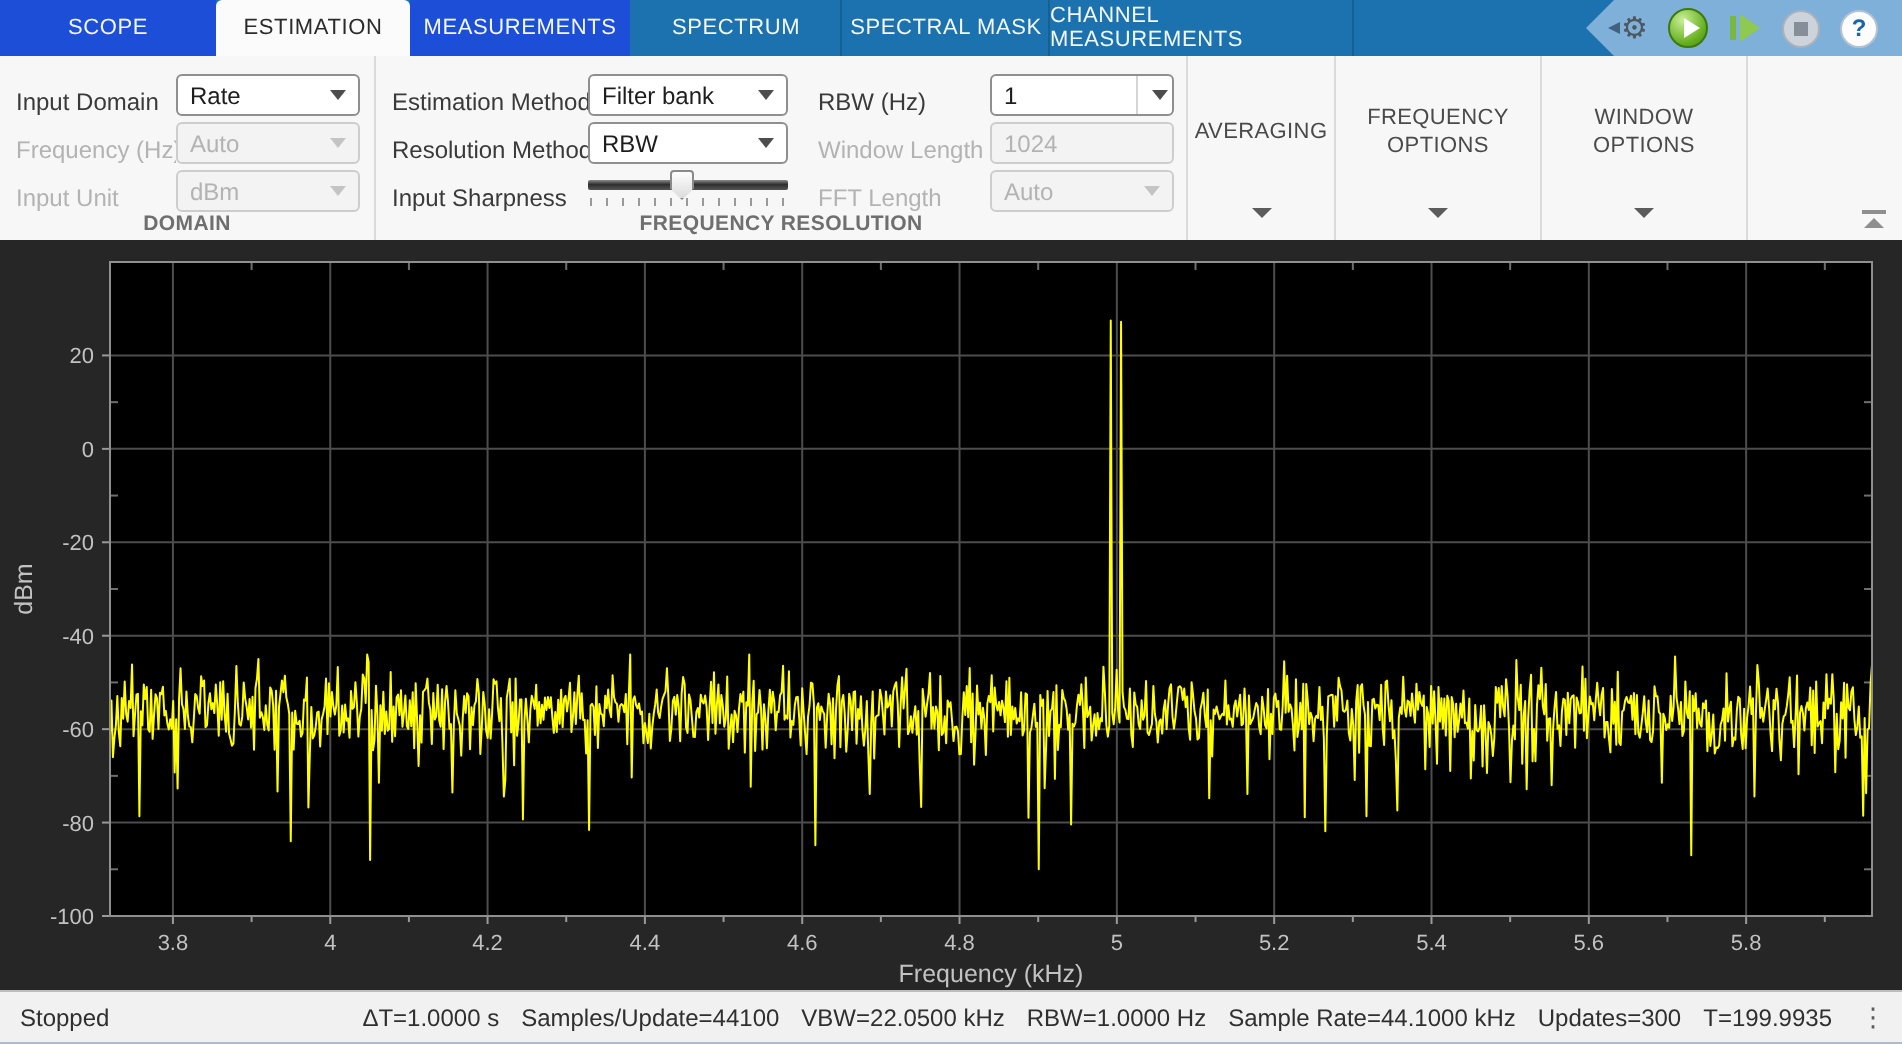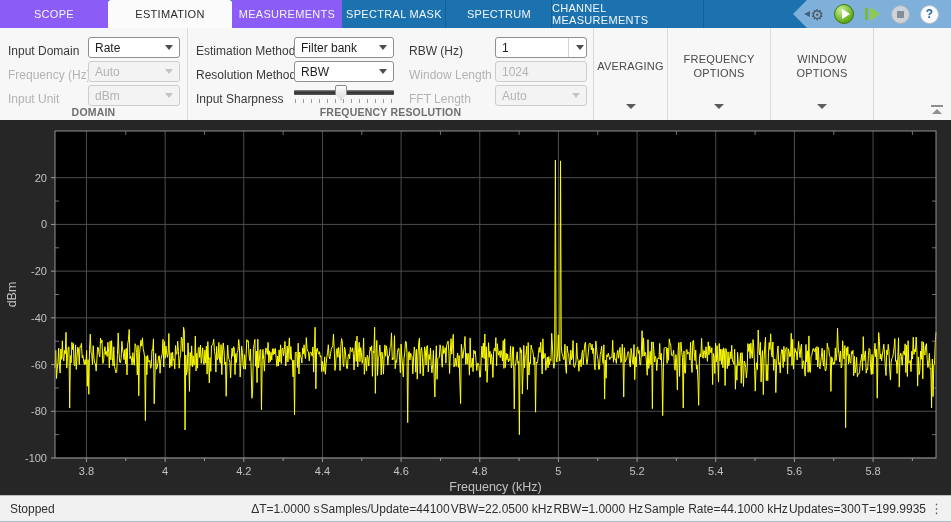--- a/index.html
+++ b/index.html
@@ -2,21 +2,21 @@
 <html><head>
 <meta charset="utf-8">
 <style>
   * { margin:0; padding:0; box-sizing:border-box; }
   html,body { font-family:"Liberation Sans", sans-serif; }
   .app { width:951px; height:522px; display:flex; flex-direction:column; background:#f7f7f7; overflow:hidden; }
 
   
   .tabbar { height:28px; display:flex; background:#1b72ae; flex:none; }
   .tab { display:flex; align-items:center; justify-content:center; color:#f2f7fb; font-size:11px; letter-spacing:.3px; cursor:default; }
-  .tab.dark  { background:#8b5cf6; }
+  .tab.dark  { background:#1d4ed8; }
   .tab.light { background:#1b72ae; box-shadow:inset -1px 0 0 rgba(0,0,0,.15); }
   .tab.active { background:#fbfbfb; color:#2b2b2b; border-radius:3px 3px 0 0; }
   .tab-filler { flex:1; background:#1b72ae; }
   .quick-access { width:158px; background:#7fb0d9; clip-path:polygon(0 50%, 14px 0, 100% 0, 100% 100%, 14px 100%);
                   display:flex; align-items:center; justify-content:flex-end; gap:10px; padding-right:12px; }
   .icon-gear { font-size:15px; line-height:1; color:#4e565e; position:relative; }
   .icon-gear::before { content:''; position:absolute; left:-7px; top:4px; border-top:3px solid transparent; border-bottom:3px solid transparent; border-right:6px solid #3f637f; }
   .icon-play { width:20px; height:20px; border-radius:50%; background:radial-gradient(circle at 35% 28%, #c8ef96, #64ad1d 68%, #4c8c12); border:1px solid #3c7a0e; position:relative; }
   .icon-play::after { content:''; position:absolute; left:7px; top:4px; border-left:8px solid #fff; border-top:5px solid transparent; border-bottom:5px solid transparent; }
   .icon-step { position:relative; width:17px; height:14px; }
@@ -63,34 +63,34 @@
   .collapse-btn .bar { height:2px; background:#8f8f8f; margin-bottom:2px; }
   .collapse-btn .tri { width:0; margin:0 auto; border-left:5px solid transparent; border-right:5px solid transparent; border-bottom:5px solid #8f8f8f; }
 
   
   .plot-panel { height:375px; flex:none; background:#262626; position:relative; }
   .plot-panel svg { display:block; }
 
   
   .statusbar { height:27px; flex:none; background:#f1f1f1; border-top:1px solid #bdbdbd; border-bottom:1px solid #a9bccd; display:flex; align-items:center; font-size:12px; color:#2f2f2f; }
   .status-left { padding-left:10px; }
-  .status-right { margin-left:auto; display:flex; align-items:center; gap:1px; padding-right:5px; }
+  .status-right { margin-left:auto; display:flex; align-items:center; gap:11px; padding-right:5px; }
   .kebab { color:#5a5a5a; font-size:13px; letter-spacing:0; padding:0 3px; line-height:1; }
 </style>
 </head>
 <body>
 
 <div class="app">
 
   <div class="tabbar">
     <div class="tab dark" style="width:108px">SCOPE</div>
-    <div class="tab active" style="width:124px">ESTIMATION</div>
+    <div class="tab active" style="width:97px">ESTIMATION</div>
     <div class="tab dark" style="width:110px">MEASUREMENTS</div>
+    <div class="tab light" style="width:106px">SPECTRUM</div>
     <div class="tab light" style="width:104px">SPECTRAL MASK</div>
-    <div class="tab light" style="width:106px">SPECTRUM</div>
     <div class="tab light" style="width:152px">CHANNEL MEASUREMENTS</div>
     <div class="tab-filler"></div>
     <div class="quick-access">
       <span class="icon-gear">⚙</span>
       <span class="icon-play"></span>
       <span class="icon-step">
           <span class="bar"></span>
           <span class="tri"></span>
         </span>
       <span class="icon-stop"></span>

